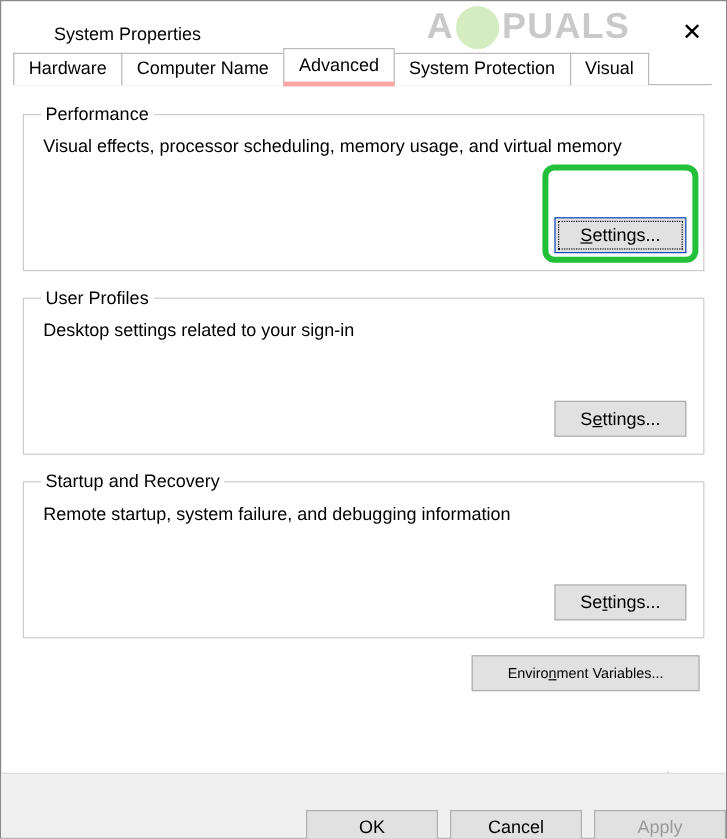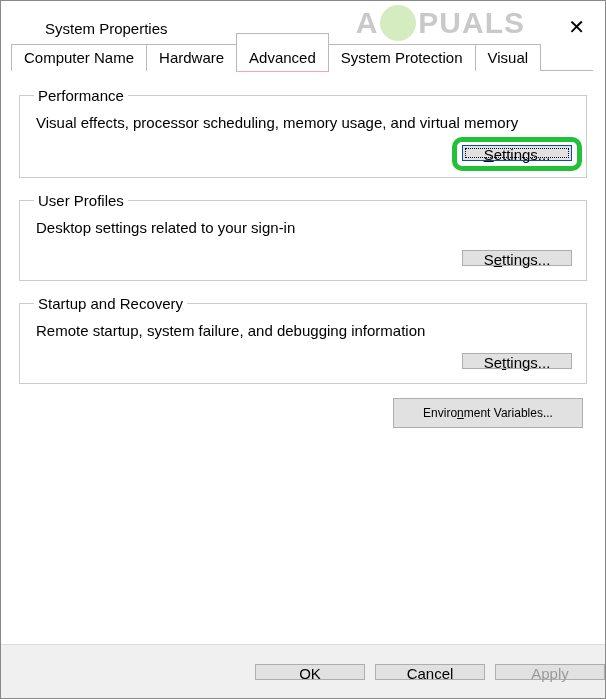--- a/index.html
+++ b/index.html
@@ -59,24 +59,24 @@
     border-bottom: none;
     background: #fff;
     margin-right: -1px;
     font-size: 15px;
     position: relative;
     z-index: 1;
     cursor: pointer;
   }
   .tab.active {
     background: #fff;
-    border-bottom: 1px solid #fca5a5;
+    border-bottom: 4px solid #fca5a5;
     z-index: 3;
     bottom: -1px;
-    padding-top: 15px;
+    padding-top: 5px;
   }
   .tab:not(.active) { margin-top: 2px; z-index: 1; }
   .content {
     padding: 16px 18px 0 18px;
   }
   .intro { margin: 6px 6px 14px; }
   fieldset.group {
     border: 1px solid #ccc;
     margin: 0 0 14px 0;
     padding: 10px 14px 14px;
@@ -87,27 +87,28 @@
     font-size: 15px;
   }
   .group .desc { margin: 0 0 10px 2px; }
   .btnrow {
     display: flex;
     justify-content: flex-end;
     padding-top: 4px;
   }
   button.std {
     min-width: 110px;
-    height: 16px;
+    height: 30px;
     background: #e1e1e1;
     border: 1px solid #adadad;
     font-family: inherit;
     font-size: 15px;
     padding: 0 14px;
     cursor: pointer;
+    margin-top: 36px;
   }
   button.std:disabled { color: #9a9a9a; cursor: default; }
   .highlight-wrap {
     position: relative;
     display: inline-block;
   }
   .highlight-ring {
     position: absolute;
     inset: -8px -10px -8px -10px;
     border: 5px solid #23c03a;
@@ -186,22 +187,22 @@
     <span class="close-x">✕</span>
   </div>
 
   <div class="watermark">
     <span>A</span>
     <span class="wm-circle"></span>
     <span>PUALS</span>
   </div>
 
   <div class="tabstrip">
+    <div class="tab">Hardware</div>
     <div class="tab">Computer Name</div>
-    <div class="tab">Hardware</div>
     <div class="tab active">Advanced</div>
     <div class="tab">System Protection</div>
     <div class="tab">Visual</div>
   </div>
 
   <div class="content">
 
     <fieldset class="group">
       <legend>Performance</legend>
       <div class="desc">Visual effects, processor scheduling, memory usage, and virtual memory</div>

